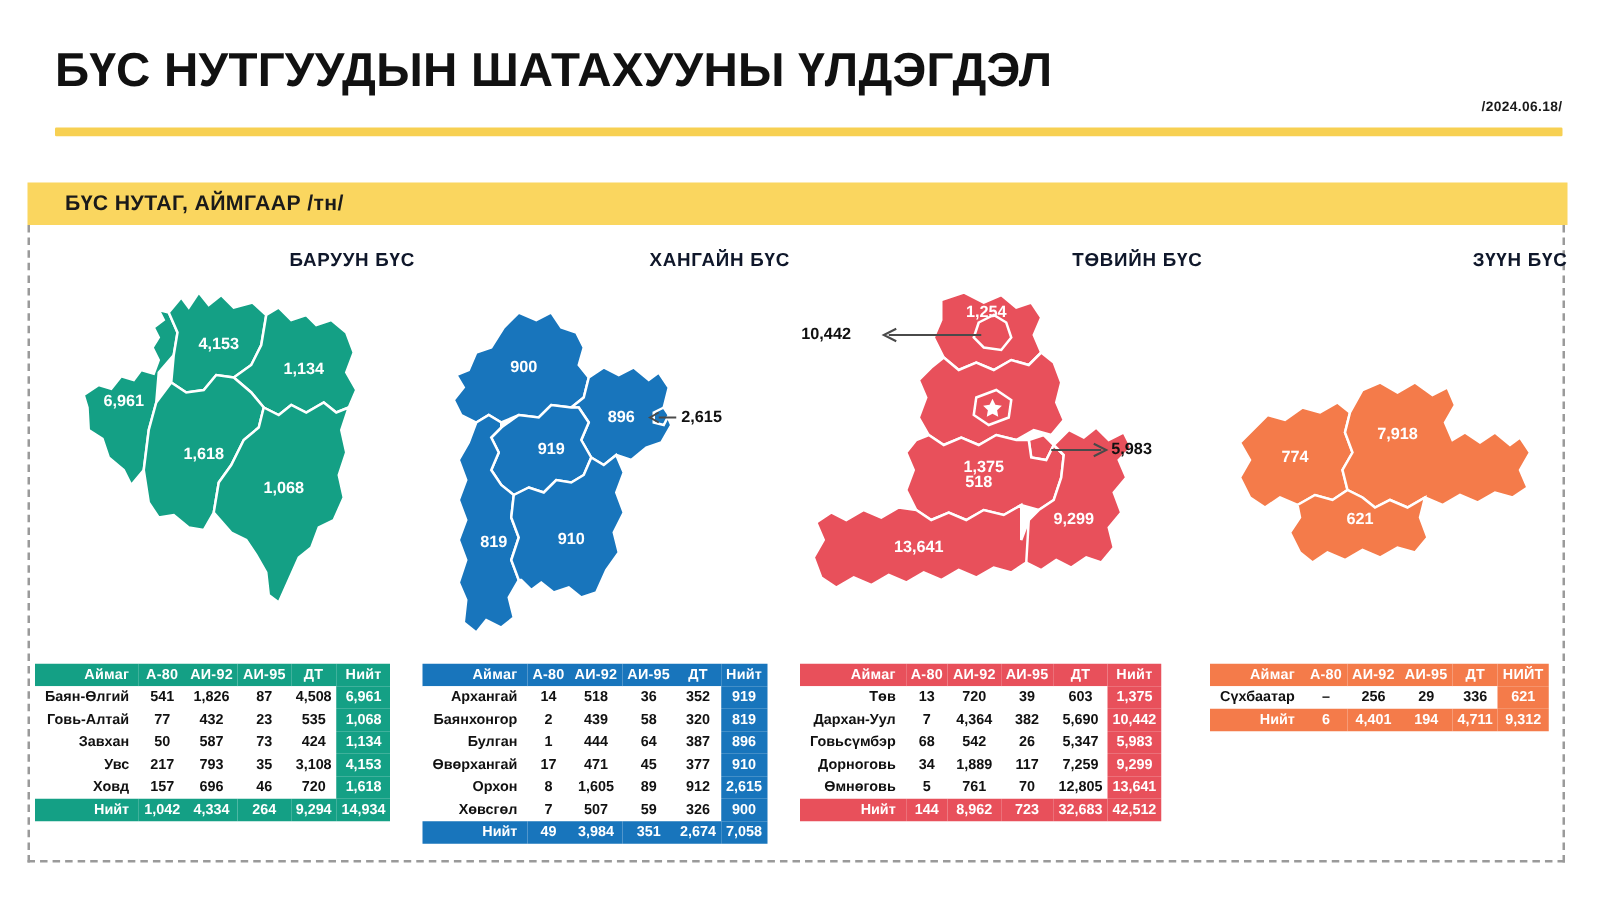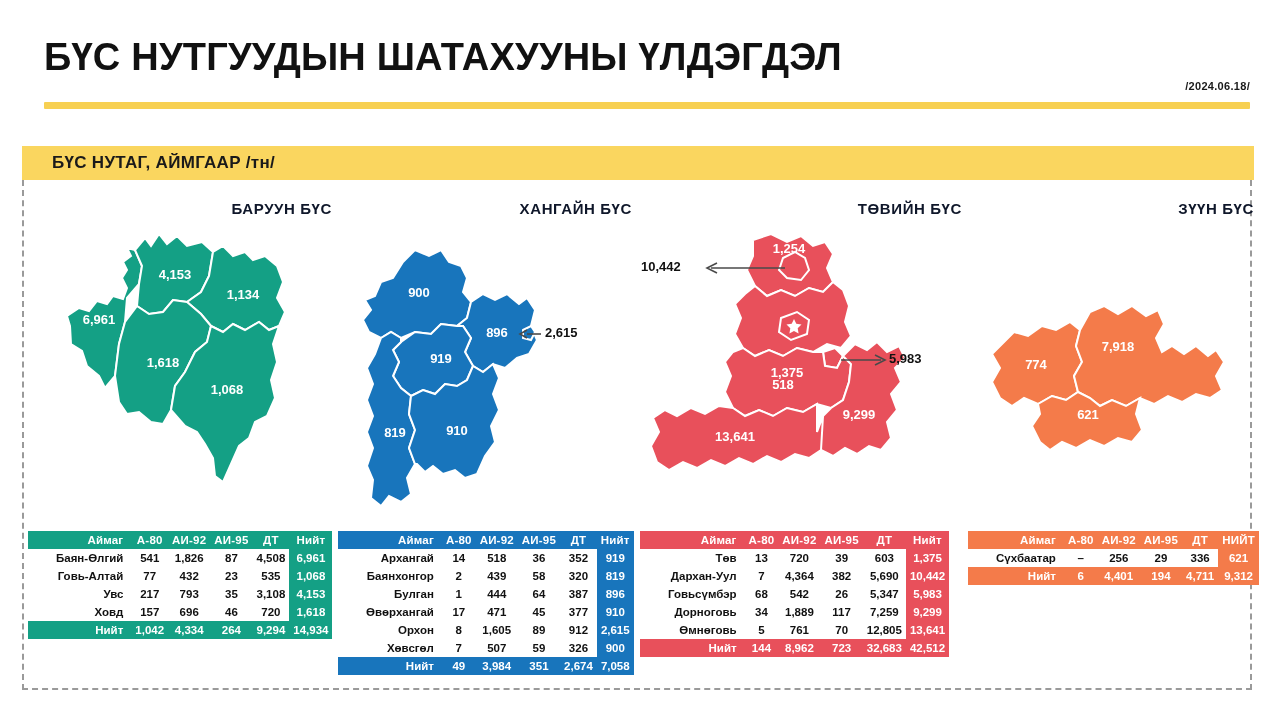--- a/index.html
+++ b/index.html
@@ -66,21 +66,21 @@
   }
   .leader{stroke:#4a4a4a;stroke-width:1.6px;fill:none;}
 
   
   .tbl{
     position:absolute;border-collapse:collapse;
     font-size:11.5px;font-weight:bold;color:#111111;
   }
   .tbl th,.tbl td{padding:3px 4px;text-align:center;white-space:nowrap;}
   .tbl th{color:#ffffff;font-size:11.5px;letter-spacing:.2px;}
-  .tbl .name{text-align:right;padding-right:8px;padding-left:28px;}
+  .tbl .name{text-align:right;padding-right:8px;padding-left:8px;}
   .tbl tbody tr td{background:#ffffff;}
   .tbl tbody tr td.total-col{color:#ffffff;}
   .tbl tfoot td{color:#ffffff;}
 
   .tbl.green th,.tbl.green tfoot td,.tbl.green td.total-col{background:#14A085;}
   .tbl.blue  th,.tbl.blue  tfoot td,.tbl.blue  td.total-col{background:#1875BC;}
   .tbl.red   th,.tbl.red   tfoot td,.tbl.red   td.total-col{background:#E8505B;}
   .tbl.orange th,.tbl.orange tfoot td,.tbl.orange td.total-col{background:#F47B4A;}
 
   .tbl-frame{position:absolute;}
@@ -143,20 +143,28 @@
                 <td>4,508</td>
                 <td class="total-col">6,961</td>
               </tr>
             <tr>
                 <td class="name">Говь-Алтай</td>
                 <td>77</td>
                 <td>432</td>
                 <td>23</td>
                 <td>535</td>
                 <td class="total-col">1,068</td>
+              </tr>
+            <tr>
+                <td class="name">Завхан</td>
+                <td>50</td>
+                <td>587</td>
+                <td>73</td>
+                <td>424</td>
+                <td class="total-col">1,134</td>
               </tr>
             <tr>
                 <td class="name">Увс</td>
                 <td>217</td>
                 <td>793</td>
                 <td>35</td>
                 <td>3,108</td>
                 <td class="total-col">4,153</td>
               </tr>
             <tr>

